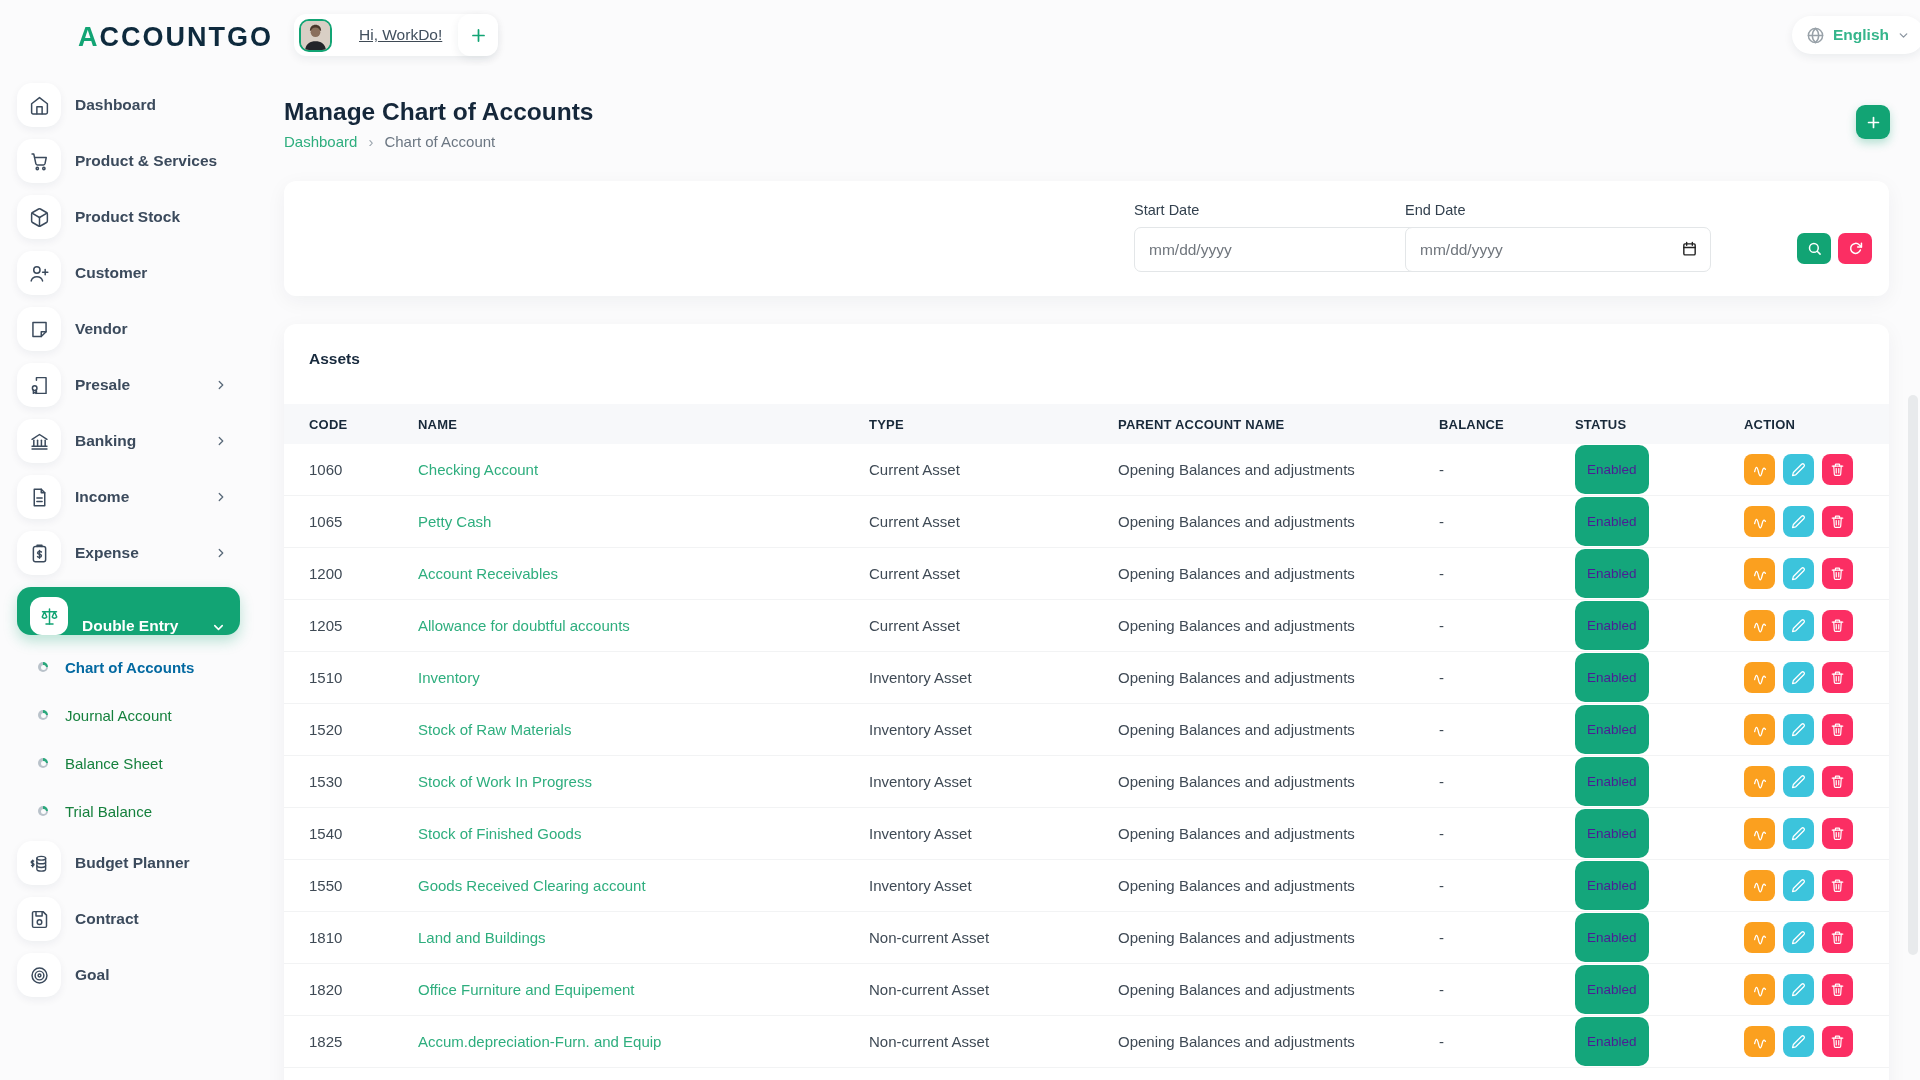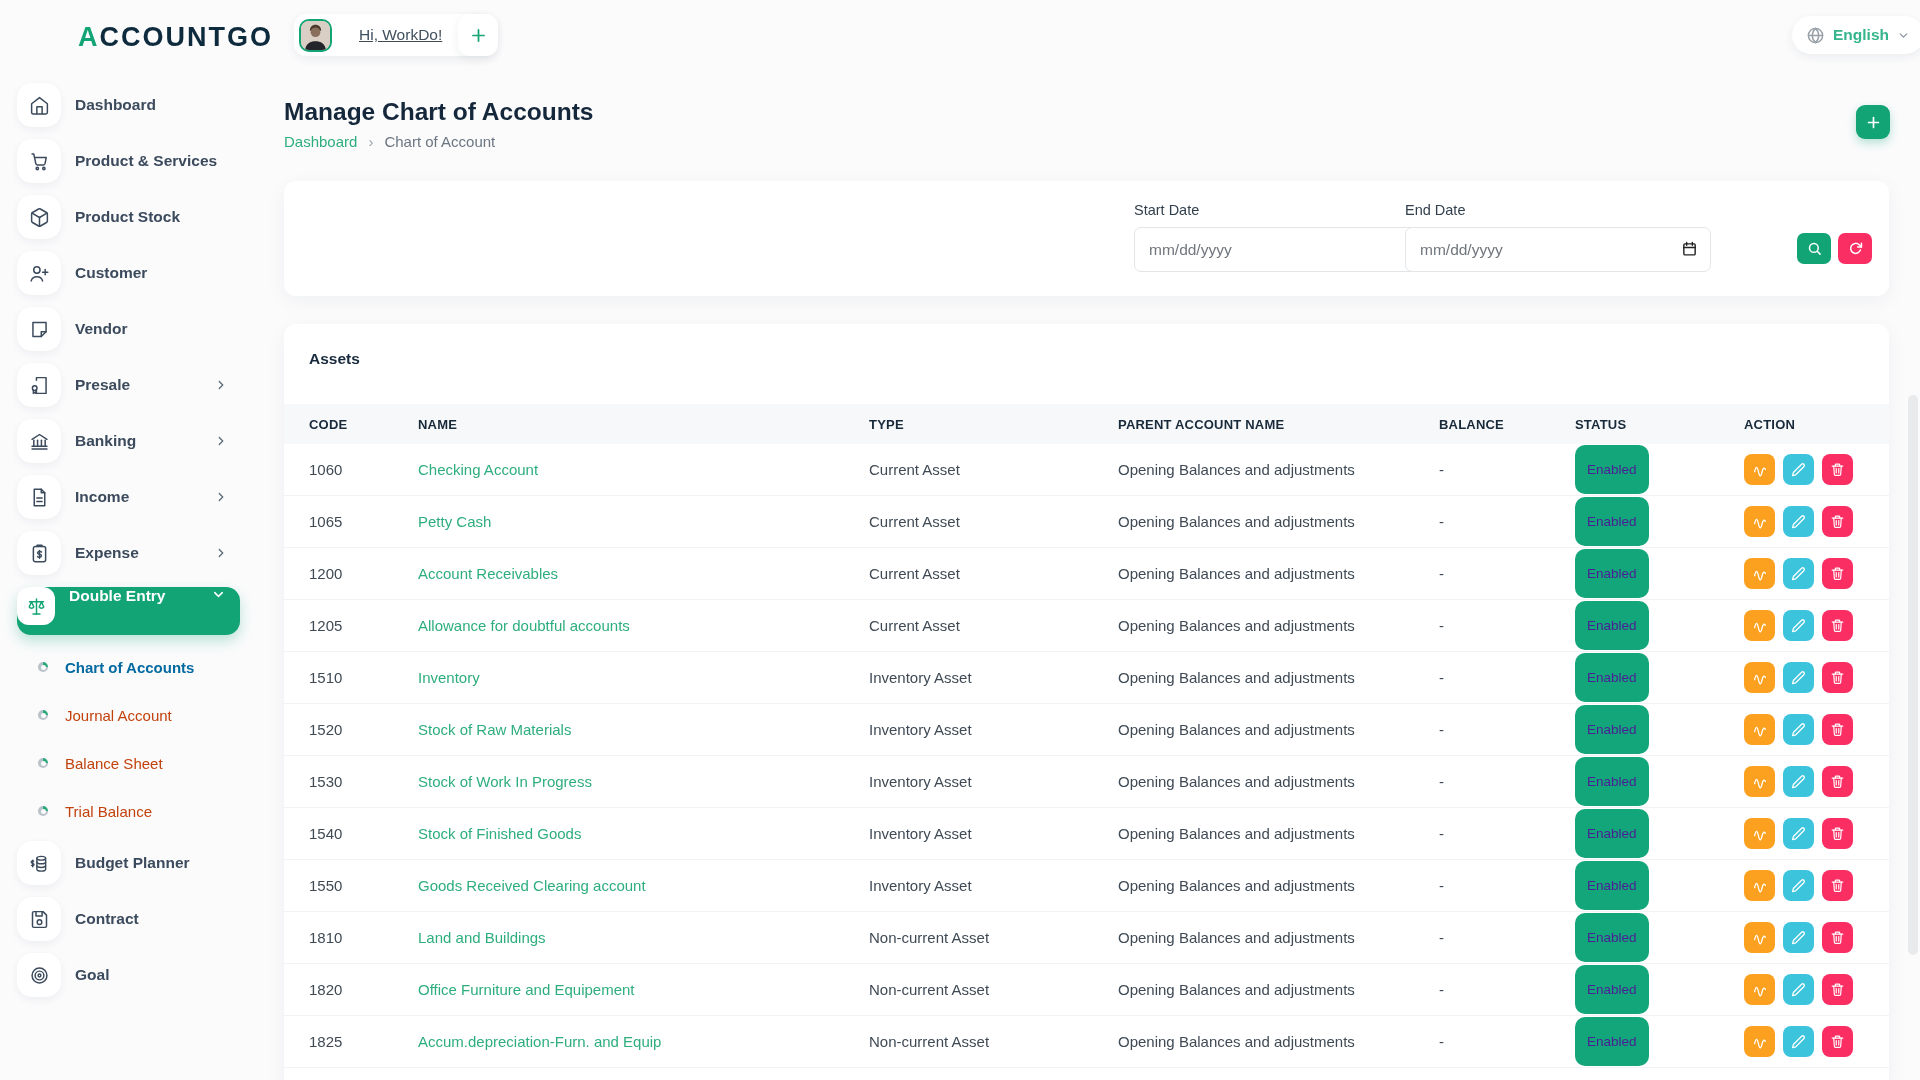--- a/index.html
+++ b/index.html
@@ -17,25 +17,25 @@
   .add-chip { position:absolute; left:458px; top:14px; width:40px; height:42px; justify-content:center; color:#12a474; }
   .lang-chip { position:absolute; left:1792px; top:16px; height:38px; border-radius:19px; padding:0 14px; gap:8px; }
   .lang-chip .lang { font-size:15.5px; font-weight:600; color:#35b58b; }
 
   
   .sidebar { position:absolute; left:0; top:70px; width:256px; height:1010px; padding:13px 0 0 17px; overflow:hidden; }
   .nav-item { display:flex; align-items:center; gap:14px; height:44px; margin-bottom:12px; cursor:pointer; }
   .icon-box { width:44px; height:44px; min-width:44px; background:#fff; border-radius:15px; display:flex; align-items:center; justify-content:center; color:#3b4a5c; box-shadow:0 3px 9px rgba(20,40,60,.06); }
   .nav-label { font-size:15.5px; font-weight:600; color:#3b4a5c; }
   .chev-r { margin-left:auto; margin-right:28px; color:#5a6a7a; }
-  .nav-active { width:223px; height:48px; background:#12a474; border-radius:14px; display:flex; align-items:flex-start; gap:14px; padding-left:0; margin-bottom:8px; box-shadow:0 6px 14px rgba(18,164,116,.28); cursor:pointer; }
+  .nav-active { width:223px; height:48px; background:#12a474; border-radius:14px; display:flex; align-items:flex-end; gap:14px; padding-left:13px; margin-bottom:8px; box-shadow:0 6px 14px rgba(18,164,116,.28); cursor:pointer; }
   .nav-active .icon-box { width:38px; height:38px; min-width:38px; border-radius:12px; color:#12a474; box-shadow:none; }
   .nav-active .nav-label { color:#fff; font-weight:700; }
   .nav-active .chev { margin-left:auto; margin-right:14px; color:#fff; }
-  .sub-item { display:flex; align-items:center; gap:17px; height:48px; padding-left:21px; font-size:15px; font-weight:500; color:#c2410c; cursor:pointer; }
+  .sub-item { display:flex; align-items:center; gap:17px; height:48px; padding-left:21px; font-size:15px; font-weight:500; color:#15803d; cursor:pointer; }
   .sub-item.active { color:#0369a1; font-weight:700; }
   .bullet { position:relative; width:10px; height:10px; min-width:10px; border-radius:50%; background:conic-gradient(#2aa77b 0 25%,#b9c2ca 25% 100%); }
   .bullet::after { content:""; position:absolute; inset:2.5px; background:#fbfbfc; border-radius:50%; }
 
   
   .content { position:absolute; left:284px; top:70px; width:1605px; height:1010px; }
   .page-title { position:absolute; left:0; top:28px; font-size:24.5px; font-weight:700; color:#15273a; }
   .breadcrumb { position:absolute; left:0; top:63px; font-size:15px; display:flex; gap:11px; align-items:center; }
   .breadcrumb .bc-link { color:#2eae7e; cursor:pointer; }
   .breadcrumb .bc-sep { color:#9aa4ad; }

